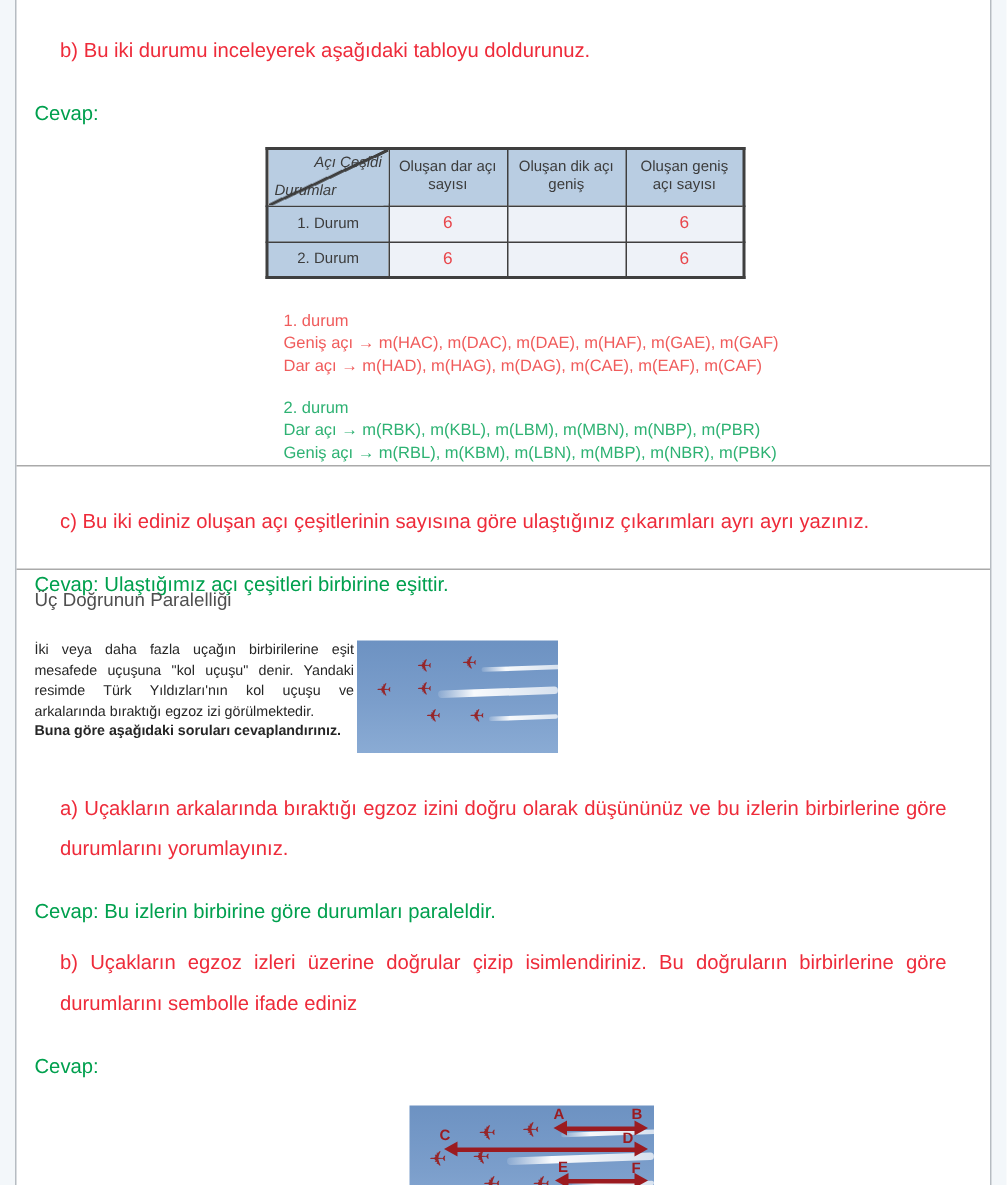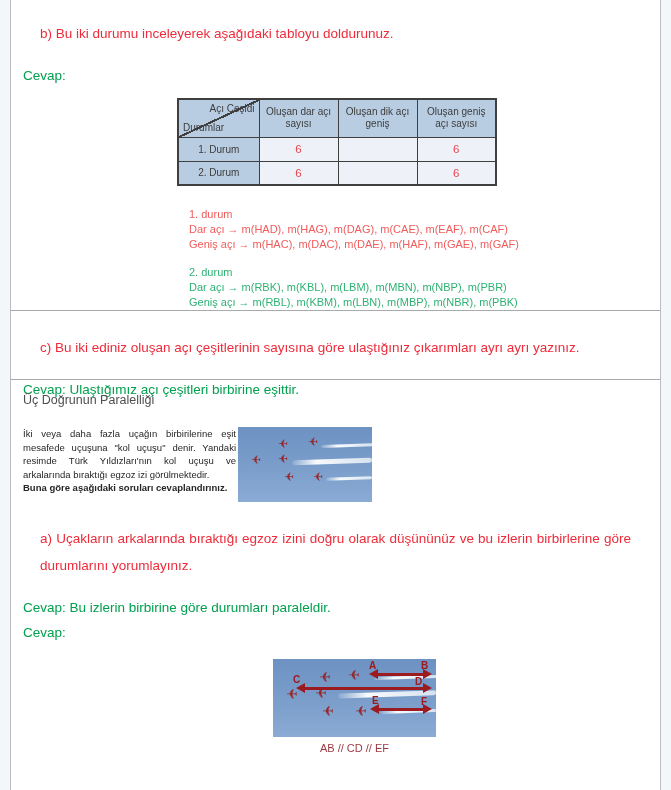--- a/index.html
+++ b/index.html
@@ -28,20 +28,21 @@
   .angle-table th{
     background:#b9cde2;color:#3c3c3c;font-size:10px;font-weight:normal;
     line-height:12px;width:79px;height:38px;text-align:center;padding:2px 4px;vertical-align:middle;
   }
   th.corner{
     width:81px;position:relative;padding:16px;
     background-image:linear-gradient(to bottom right,
       transparent calc(50% - 1px), #3f3f3f calc(50% - 1px),
       #3f3f3f calc(50% + 1px), transparent calc(50% + 1px));
     background-color:#b9cde2;
+    font-style:italic;
   }
   .corner .c-top{position:absolute;top:3px;right:4px;font-size:10px;color:#3c3c3c;}
   .corner .c-bot{position:absolute;bottom:3px;left:4px;font-size:10px;color:#3c3c3c;}
   .angle-table td{height:24px;text-align:center;vertical-align:middle;}
   td.rowhead{background:#b9cde2;color:#3c3c3c;font-size:10px;}
   td.val{background:#eef2f8;color:#e8474c;font-size:11.5px;}
 
   
   .cases{margin:21px 0 0 166px;font-size:11px;line-height:15px;}
   .case{margin:0 0 13px 0;}
@@ -107,22 +108,22 @@
           <td class="val"></td>
           <td class="val">6</td>
         </tr>
       </tbody>
         </table>
     </div>
 
     <div class="cases">
       <div class="case case-red">
         <p>1. durum</p>
+        <p>Geniş açı → m(HAC), m(DAC), m(DAE), m(HAF), m(GAE), m(GAF)</p>
         <p>Dar açı → m(HAD), m(HAG), m(DAG), m(CAE), m(EAF), m(CAF)</p>
-        <p>Geniş açı → m(HAC), m(DAC), m(DAE), m(HAF), m(GAE), m(GAF)</p>
       </div>
       <div class="case case-green">
         <p>2. durum</p>
         <p>Dar açı → m(RBK), m(KBL), m(LBM), m(MBN), m(NBP), m(PBR)</p>
         <p>Geniş açı → m(RBL), m(KBM), m(LBN), m(MBP), m(NBR), m(PBK)</p>
       </div>
     </div>
   </div>
 
   <div class="sec sec-c">
@@ -147,20 +148,21 @@
         <span class="jet" style="left:10%;top:36%;">✈</span>
         <span class="jet" style="left:30%;top:34%;">✈</span>
         <span class="jet" style="left:34%;top:58%;">✈</span>
         <span class="jet" style="left:56%;top:58%;">✈</span>
       </div>
     </div>
 
     <p class="q qa">a) Uçakların arkalarında bıraktığı egzoz izini doğru olarak düşününüz ve bu izlerin birbirlerine göre durumlarını yorumlayınız.</p>
     <p class="ans">Cevap: Bu izlerin birbirine göre durumları paraleldir.</p>
 
+    <p class="q" style="margin-top:8px;">b) Uçakların egzoz izleri üzerine doğrular çizip isimlendiriniz. Bu doğruların birbirlerine göre durumlarını sembolle ifade ediniz</p>
     <p class="ans">Cevap:</p>
 
     <div class="photo photo2">
       <div class="trail" style="left:62%;right:-2%;top:22%;"></div>
       <div class="trail big" style="left:40%;right:0;top:42%;"></div>
       <div class="trail" style="left:66%;right:0;top:66%;"></div>
       <span class="jet" style="left:28%;top:14%;">✈</span>
       <span class="jet" style="left:46%;top:12%;">✈</span>
       <span class="jet" style="left:8%;top:36%;">✈</span>
       <span class="jet" style="left:26%;top:34%;">✈</span>

